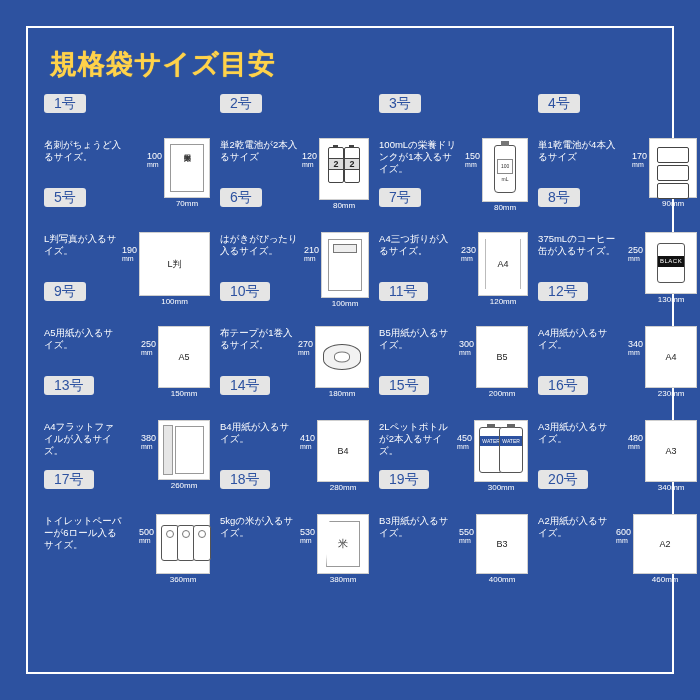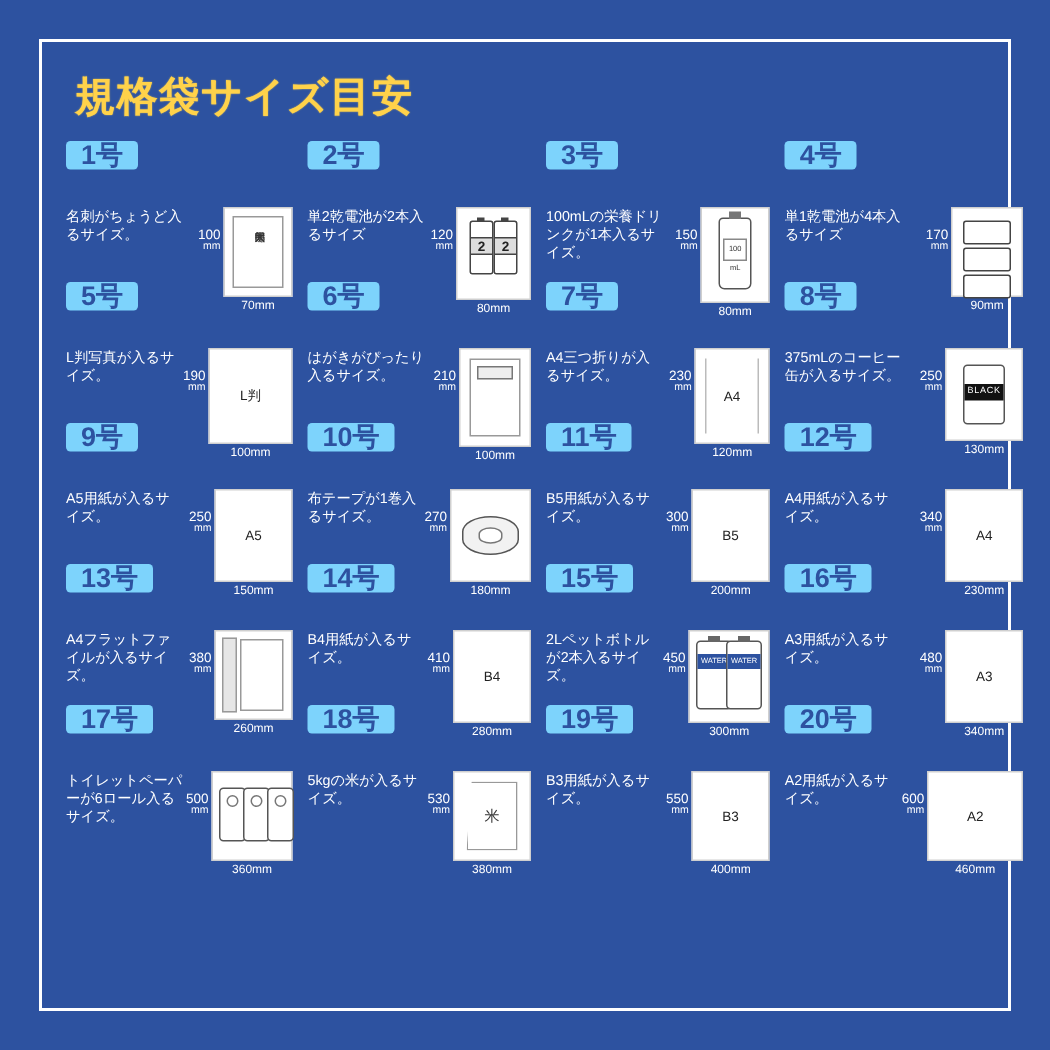--- a/index.html
+++ b/index.html
@@ -39,24 +39,24 @@
     padding:0 6px;
   }
   .cell{
     position:relative;
     box-sizing:border-box;
     padding:2px 2px 0 2px;
     display:block;
   }
   .badge{
     display:inline-block;
-    background:#7dd3fc;
+    background:#e5e5e5;
     color:#2d52a0;
-    font-weight:bold;
-    font-size:18px;
+    font-weight:normal;
+    font-size:14px;
     line-height:16px;
     border-radius:3px;
     padding:1px 10px 2px 10px;
     margin-bottom:2px;
   }
   .body{
     display:flex;
     align-items:flex-start;
     justify-content:space-between;
     margin-top:23px;
@@ -71,21 +71,20 @@
   }
   .figwrap{
     position:relative;
     display:flex;
     align-items:flex-start;
   }
   .hmeasure{
     color:#ffffff;
     font-size:8px;
     line-height:1.05;
-    text-align:right;
     padding-top:14px;
     padding-right:2px;
     white-space:nowrap;
   }
   .hmeasure .num{font-size:9px;}
   .hmeasure .unit{font-size:7px;display:block;}
   .fig{
     position:relative;
     background:#ffffff;
     border:1px solid #cfcfcf;
@@ -242,21 +241,21 @@
                 <div style="position:absolute;left:7px;right:7px;top:26px;height:14px;border:1px solid #444;border-radius:2px;background:#fff"></div>
                 <div style="position:absolute;left:7px;right:7px;top:44px;height:14px;border:1px solid #444;border-radius:2px;background:#fff"></div>
                 <div class="wmeasure">90mm</div>
               </div>
             </div>
           </div></div>
         <div class="cell"><span class="badge">5号</span><div class="body">
             <div class="desc">L判写真が入るサイズ。</div>
             <div class="figwrap">
               <div class="hmeasure"><span class="num">190</span><span class="unit">mm</span></div>
-              <div class="fig" style="width:56px;height:64px">
+              <div class="fig" style="width:71px;height:64px">
                 <div class="lbl">L判</div>
                 <div class="wmeasure">100mm</div>
               </div>
             </div>
           </div></div>
         <div class="cell"><span class="badge">6号</span><div class="body">
             <div class="desc">はがきがぴったり入るサイズ。</div>
             <div class="figwrap">
               <div class="hmeasure"><span class="num">210</span><span class="unit">mm</span></div>
               <div class="fig" style="width:48px;height:66px">

